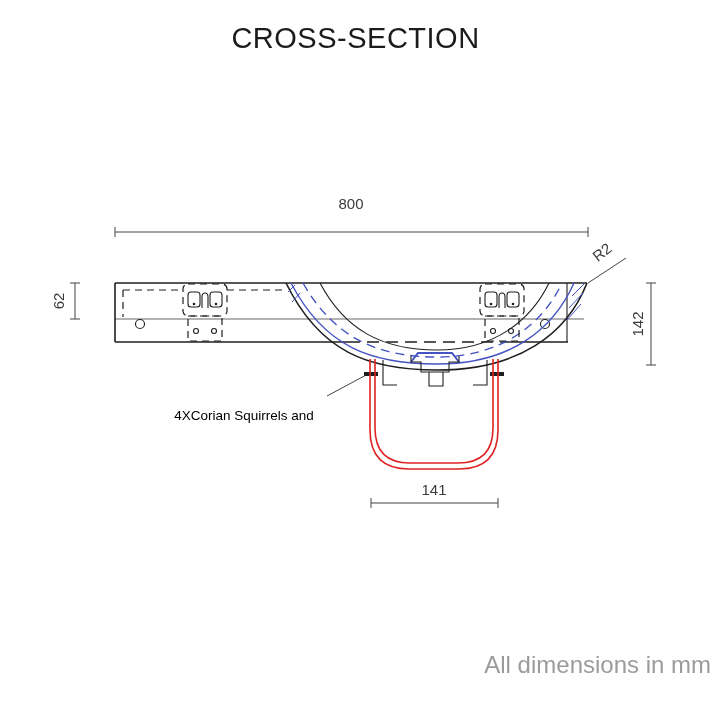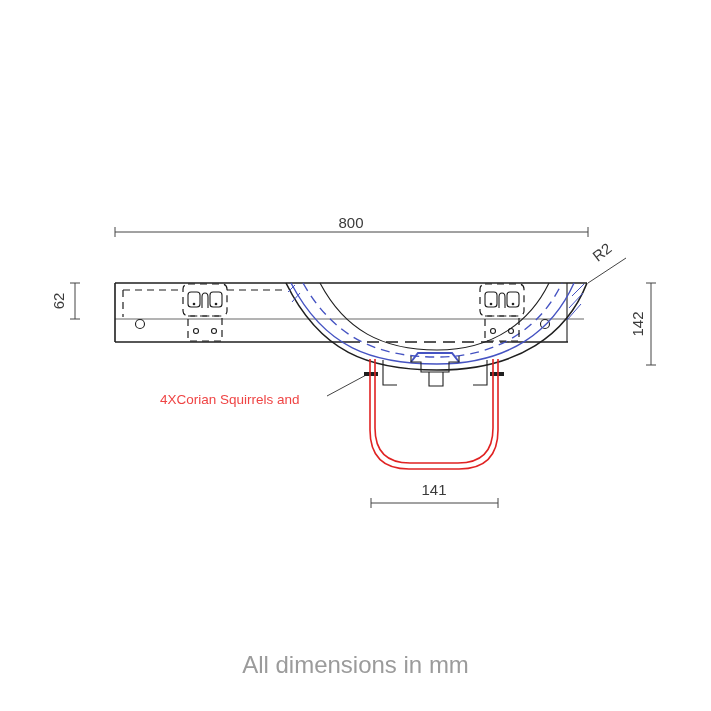--- a/index.html
+++ b/index.html
@@ -27,33 +27,34 @@
     position:absolute;top:22px;left:0;width:100%;text-align:center;
     font-size:29px;letter-spacing:0.5px;color:#1b1b1b;
   }
   .dim-label{
     position:absolute;font-size:15px;color:var(--dim-text,#3a3a3a);white-space:nowrap;
   }
   .rot{transform:translate(-50%,-50%) rotate(-90deg);}
   .ctr{transform:translateX(-50%);}
   .r2rot{transform:translate(-50%,-50%) rotate(-38deg);}
   .note{
-    position:absolute;left:160px;top:391px;width:168px;text-align:left;
-    font-size:13.5px;line-height:18px;color:#ef4444;
+    position:absolute;left:160px;top:407px;width:168px;text-align:center;
+    font-size:13.5px;line-height:18px;color:#000000;
   }
   .footer{
-    position:absolute;top:651px;left:0;width:100%;text-align:center;
+    position:absolute;top:651px;left:0;width:100%;text-align:right;
     font-size:24px;color:var(--footer-gray,#9b9b9b);
   }
 </style>
 </head>
 <body>
 
 <div class="canvas">
 
+  <div class="title">CROSS-SECTION</div>
 
   <svg width="711" height="711" viewBox="0 0 711 711">
 
     <path class="dim-ln" d="M115,232 H588 M115,227 V237 M588,227 V237"></path>
     <path class="dim-ln" d="M75,283 V319 M70,283 H80 M70,319 H80"></path>
     <path class="dim-ln" d="M651,283 V365 M646,283 H656 M646,365 H656"></path>
     <path class="dim-ln" d="M371,503 H498 M371,498 V508 M498,498 V508"></path>
     <path class="dim-ln" d="M588,283 L626,258"></path>
     <path class="dim-ln" d="M327,396 L368,374"></path>
 
@@ -109,21 +110,21 @@
       <path class="ln-thin" d="M383,360 V385 H397"></path>
       <path class="ln-thin" d="M487,360 V385 H473"></path>
       <rect class="fill-blk" x="364" y="372" width="14" height="4"></rect>
       <rect class="fill-blk" x="490" y="372" width="14" height="4"></rect>
     </g>
 
     <path class="red-ln" d="M370,359 V430 Q370,469 409,469 H459 Q498,469 498,430 V359"></path>
     <path class="red-ln" d="M375,359 V428 Q375,463 410,463 H458 Q493,463 493,428 V359"></path>
   </svg>
 
-  <div class="dim-label ctr" style="left:351px;top:214px;">800</div>
+  <div class="dim-label ctr" style="left:351px;top:195px;">800</div>
   <div class="dim-label r2rot" style="left:602px;top:252px;">R2</div>
   <div class="dim-label rot" style="left:58px;top:301px;">62</div>
   <div class="dim-label rot" style="left:637px;top:324px;">142</div>
   <div class="dim-label ctr" style="left:434px;top:481px;">141</div>
 
   <div class="note">
     <div>4XCorian Squirrels and</div>
   </div>
 
   <div class="footer">All dimensions in mm</div>

